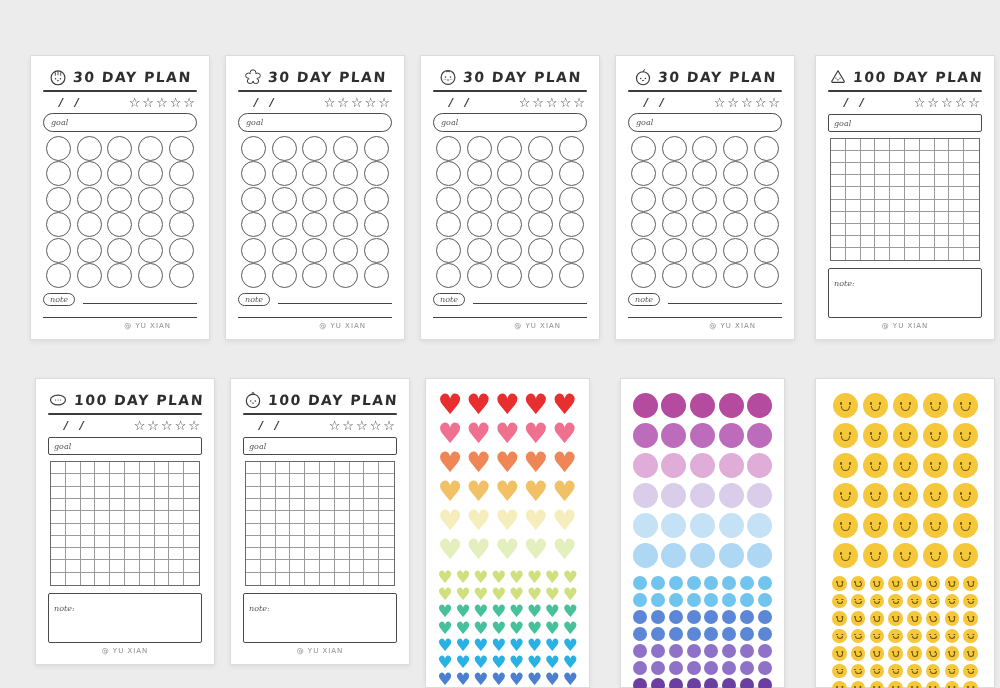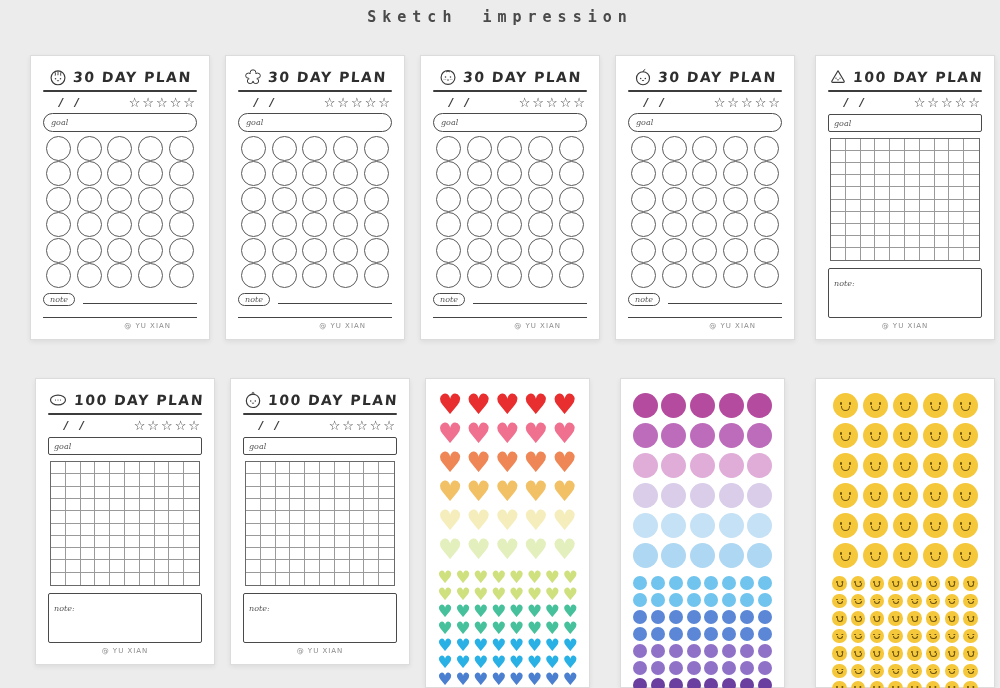--- a/index.html
+++ b/index.html
@@ -67,21 +67,20 @@
     border:1.3px solid #6d540e;border-top:none;border-radius:0 0 8px 8px;}
   .emoji.sm{width:14.5px;height:14.5px;}
   .emoji.sm::before{top:5px;left:3.6px;width:1.8px;height:1.8px;box-shadow:5.4px 0 0 #6d540e;}
   .emoji.sm::after{left:4.4px;top:7.2px;width:4.4px;height:2.4px;border-width:1px;}
 </style>
 </head>
 <body>
 
 <div class="stage">
 
-  <div class="page-title">Sketch impression</div>
 
   <div class="card" style="left:30px;top:55px;width:180px;height:285px">
     <div class="card-head">
       <span class="icon">
         <svg width="20" height="20" viewBox="0 0 24 24">
             <circle cx="12" cy="13" r="8.3" fill="#fff" stroke="#3a3a3a" stroke-width="1.4"></circle>
             <path d="M8.6 6.6 Q9.4 8.6 8.8 10 M12 5.6 Q12.2 7.8 12 9.4 M15.4 6.6 Q14.9 8.6 15.2 10" stroke="#3a3a3a" fill="none" stroke-width="1.1" stroke-linecap="round"></path>
             <circle cx="9" cy="14" r="0.9" fill="#3a3a3a"></circle>
             <circle cx="15" cy="14" r="0.9" fill="#3a3a3a"></circle>
             <path d="M11 16.4 q1 1 2 0" stroke="#3a3a3a" fill="none" stroke-width="1" stroke-linecap="round"></path>

